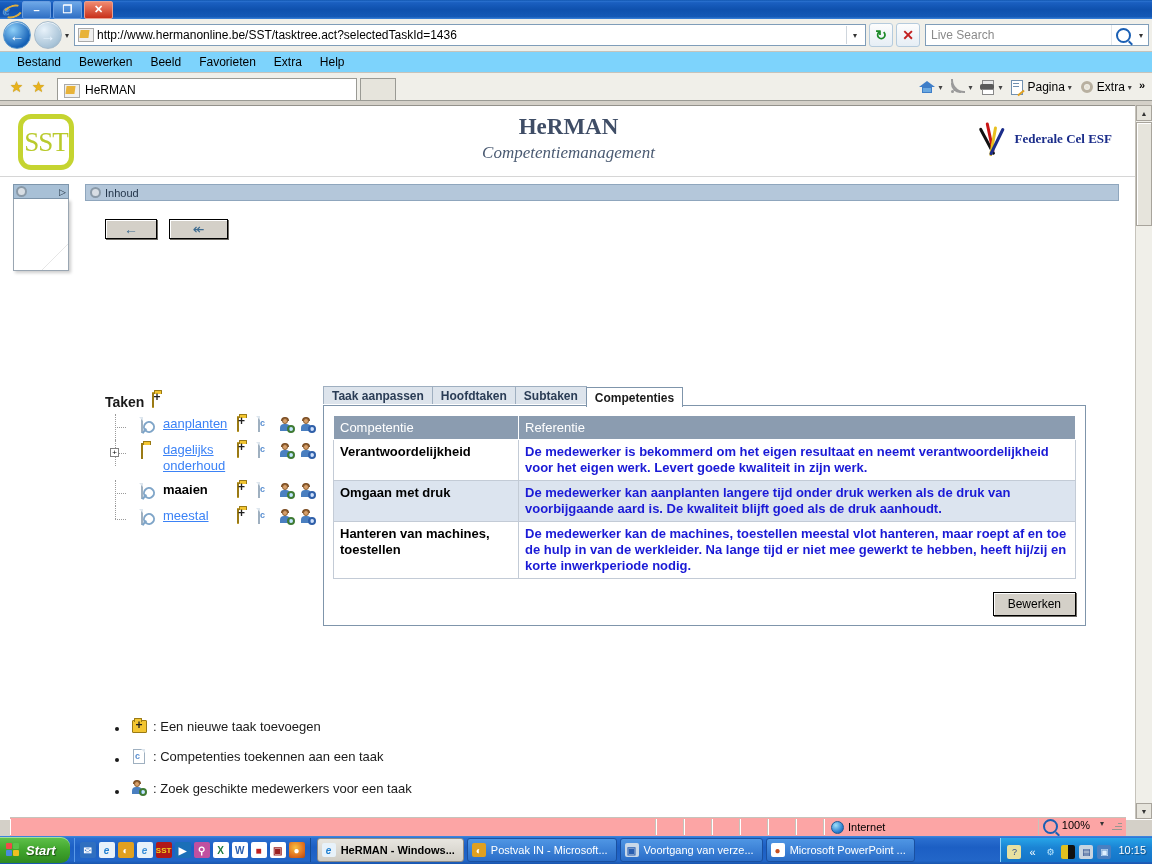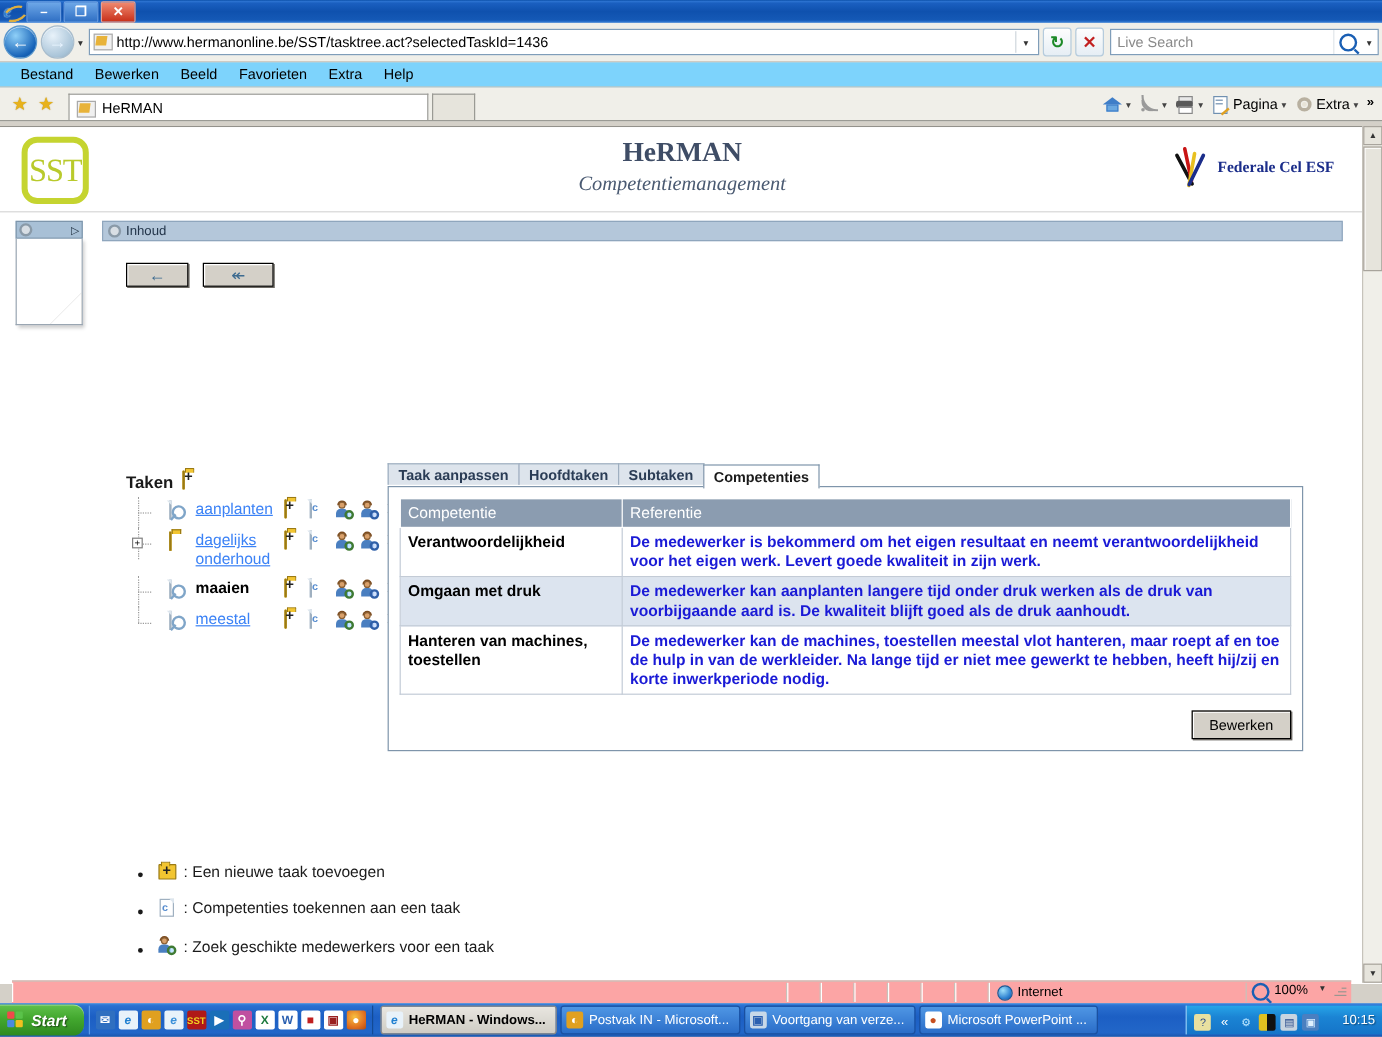--- a/index.html
+++ b/index.html
@@ -243,21 +243,21 @@
   .tasks{display:flex;align-items:center;gap:3px;padding-left:6px;flex:1 1 auto;}
   .taskbtn{height:22px;padding:0 8px 0 4px;display:flex;align-items:center;gap:5px;
     background:linear-gradient(180deg,#4f96e4,#2a6dc8);border:1px solid #1a50a0;border-radius:3px;
     color:#fff;font-size:11px;max-width:160px;overflow:hidden;white-space:nowrap;}
   .taskbtn.active{background:linear-gradient(180deg,#e8e6e0,#cfccc4);color:#000;
     border-color:#8f8b84;font-weight:bold;}
   .tray{display:flex;align-items:center;gap:4px;padding:0 6px;height:24px;
     background:linear-gradient(180deg,#27a5e8 0%,#1b84d4 40%,#1474c8 100%);
     border-left:1px solid #8fd0f8;}
   .tray .tico{width:14px;height:14px;border-radius:2px;display:flex;align-items:center;justify-content:center;font-size:9px;}
-  .clock{color:#fff;font-size:11px;margin-left:15px;text-shadow:1px 1px 1px rgba(0,0,0,.4);}
+  .clock{color:#fff;font-size:11px;margin-left:3px;text-shadow:1px 1px 1px rgba(0,0,0,.4);}
 </style>
 </head>
 <body>
 
 <div id="ie-window">
 
   <div class="titlebar">
     <div class="ttl-ico">
       <div class="swoosh"></div>
         <div class="e">e</div>

